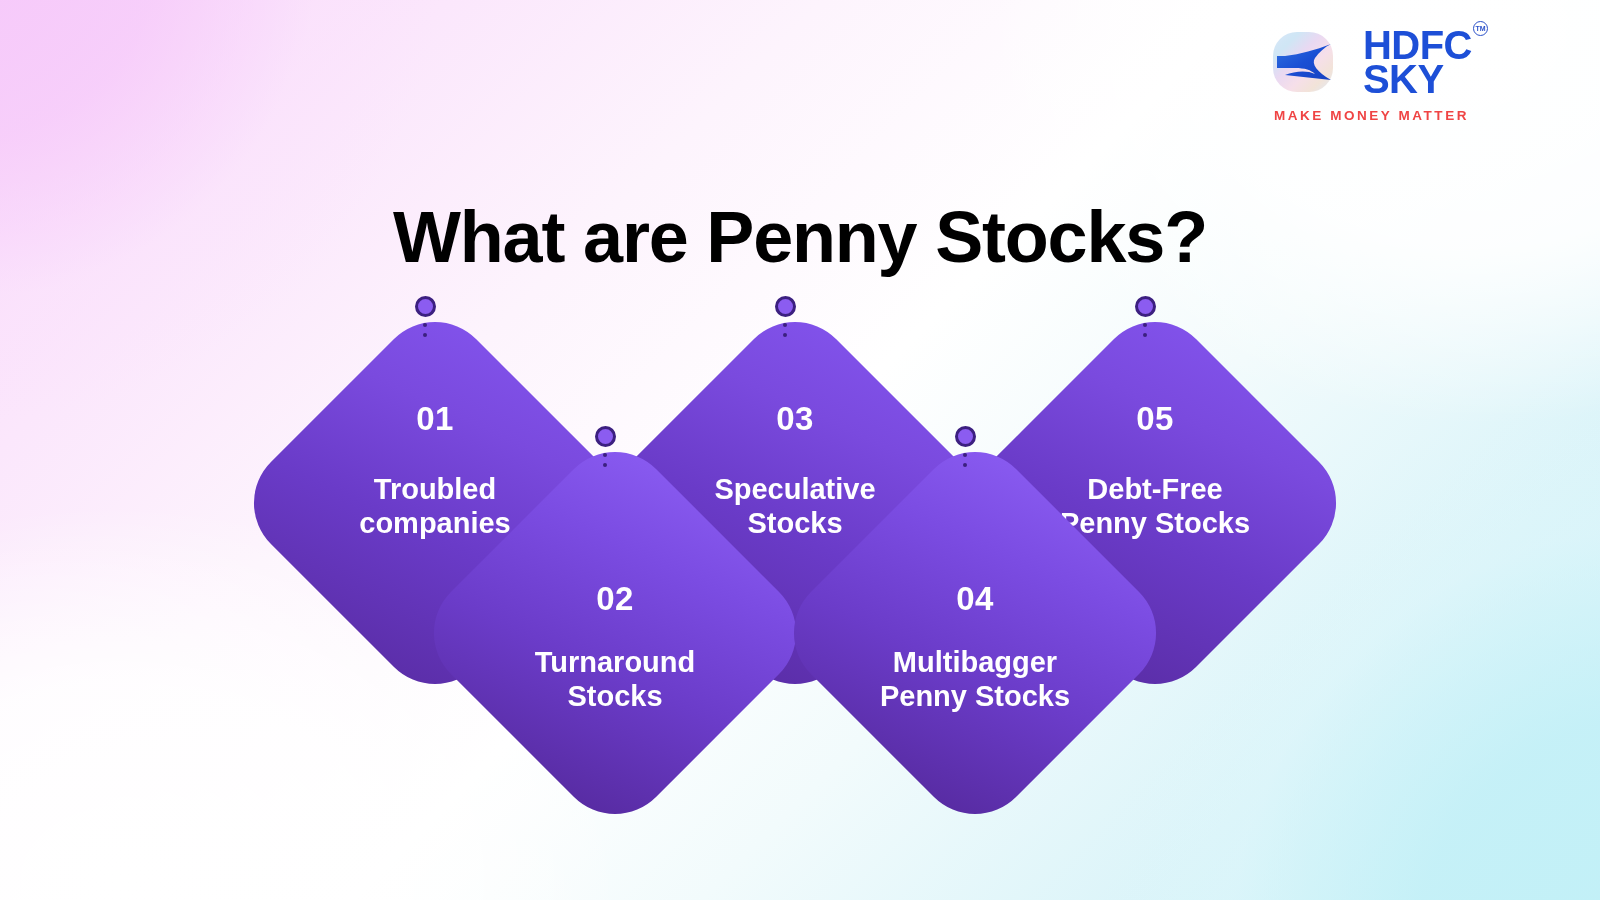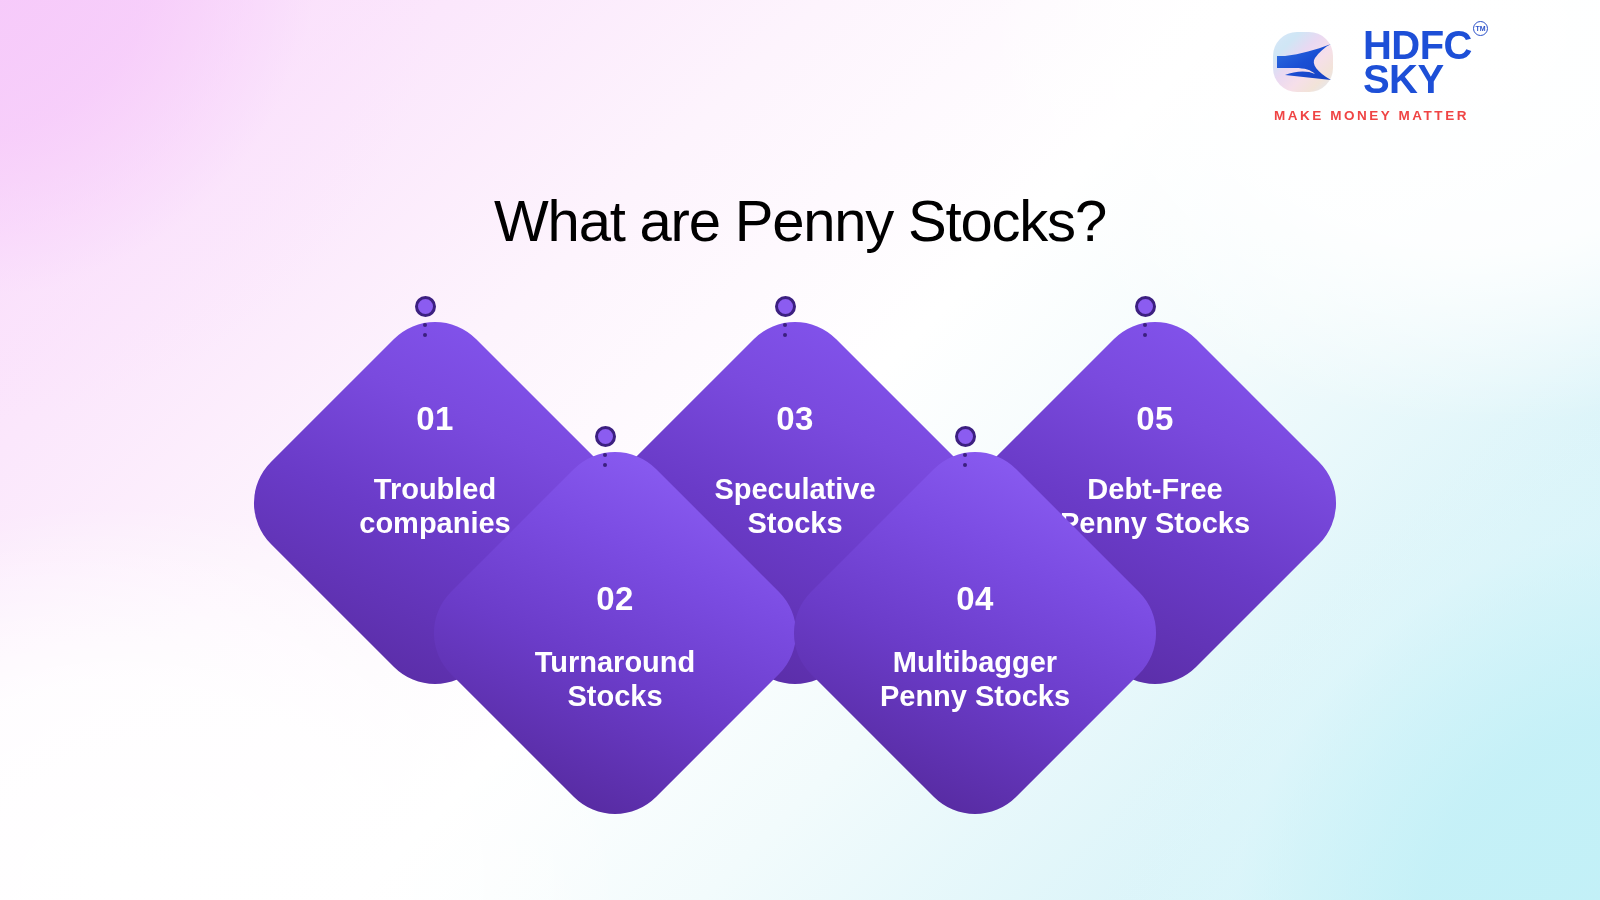--- a/index.html
+++ b/index.html
@@ -109,22 +109,22 @@
     white-space: nowrap;
   }
 
   
   .page-title {
     position: absolute;
     top: 148px;
     left: 0;
     width: 1600px;
     text-align: center;
-    font-size: 58px;
-    font-weight: 400;
+    font-size: 72px;
+    font-weight: 700;
     color: #000000;
     letter-spacing: -1.2px;
     z-index: 20;
   }
 
   
   .diagram {
     position: absolute;
     left: 0;
     top: 0;

